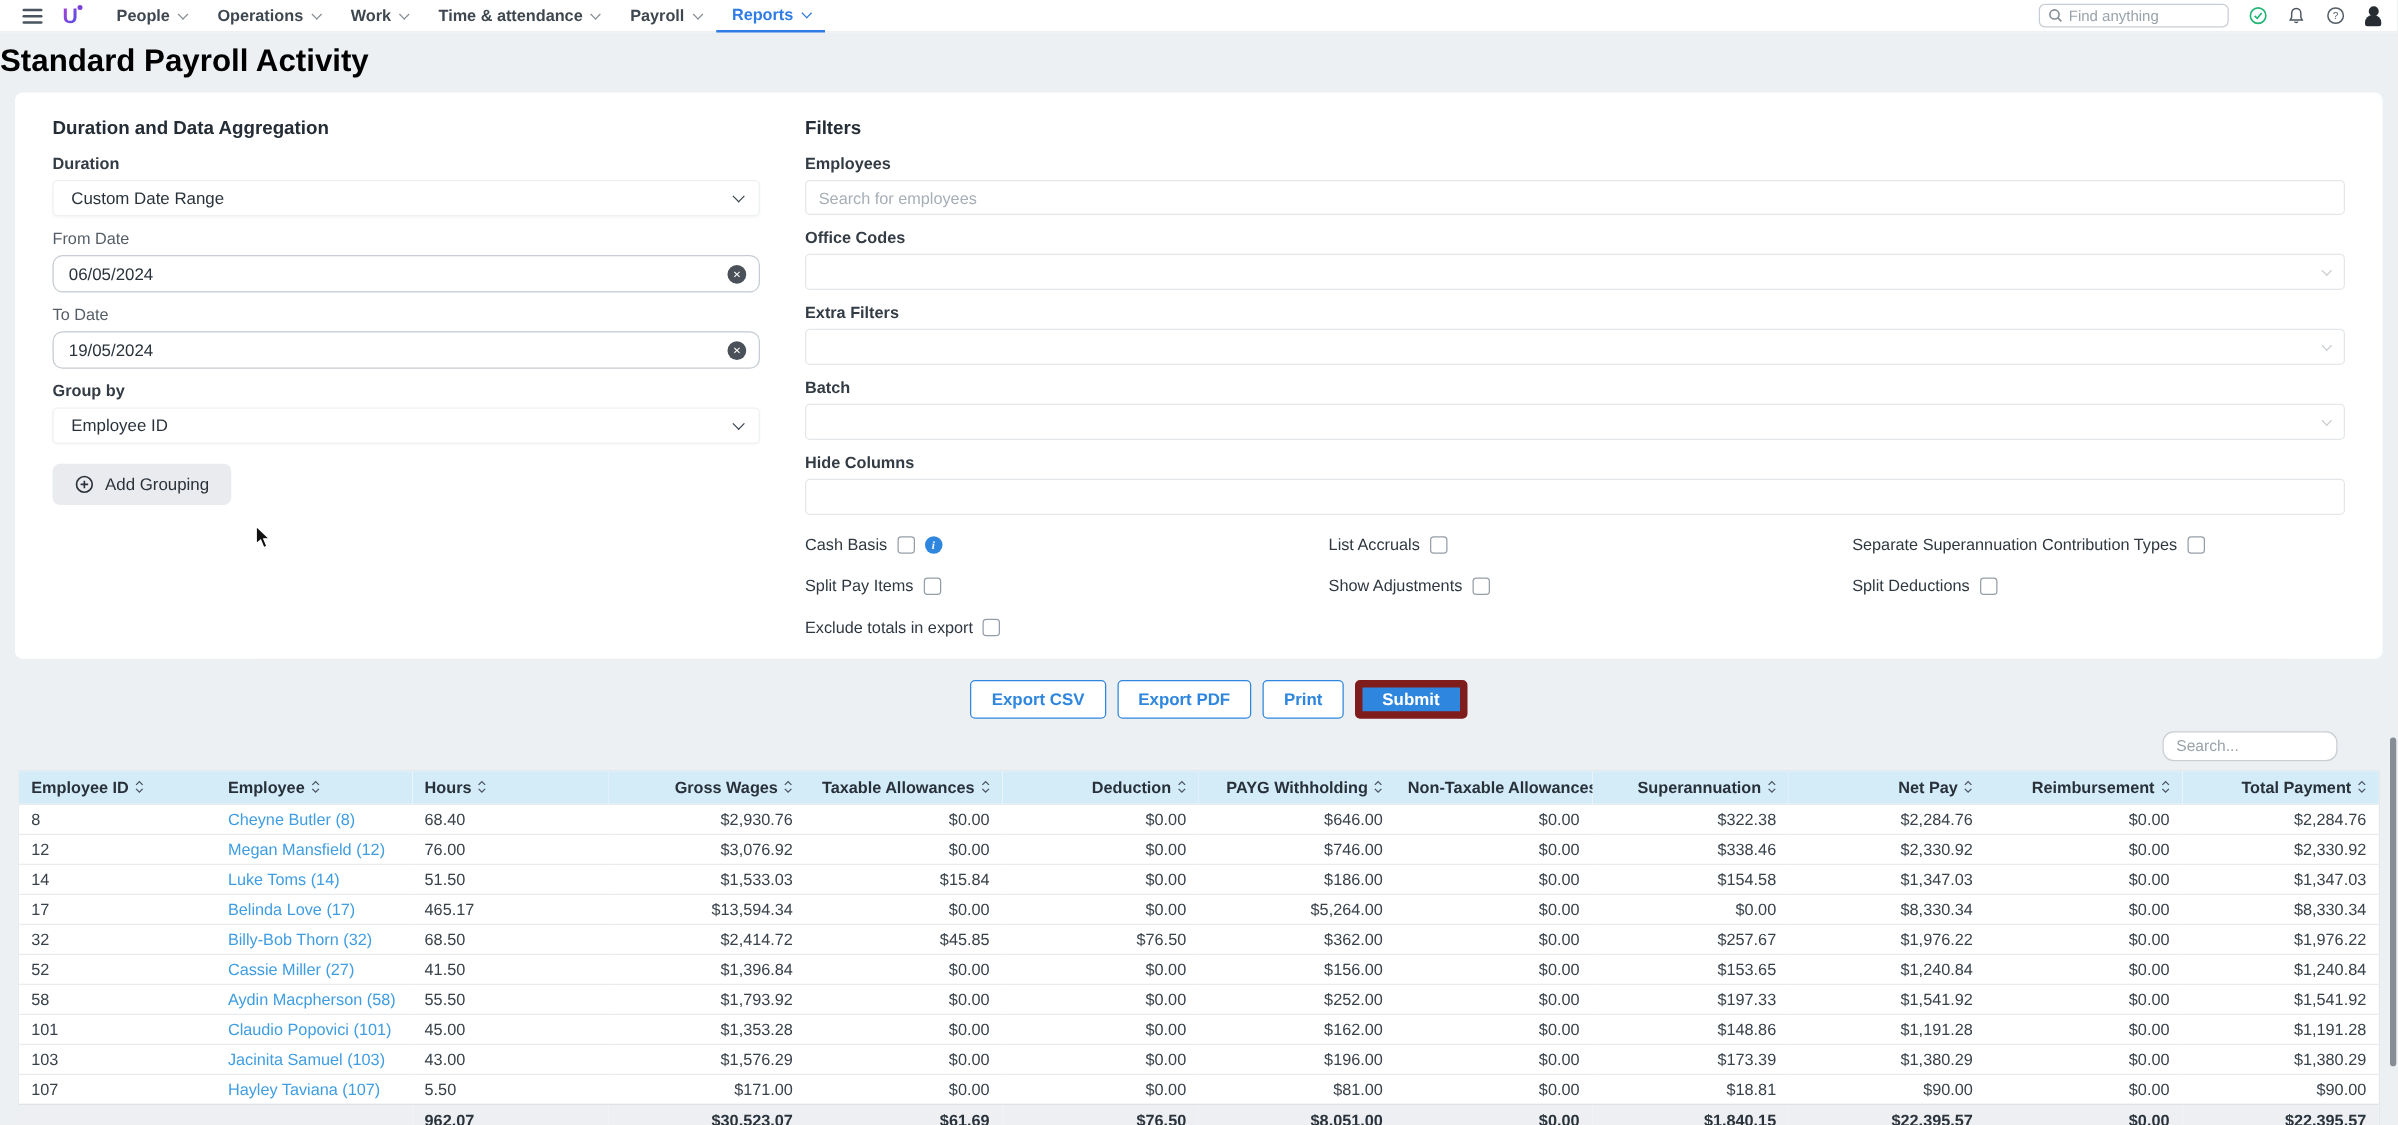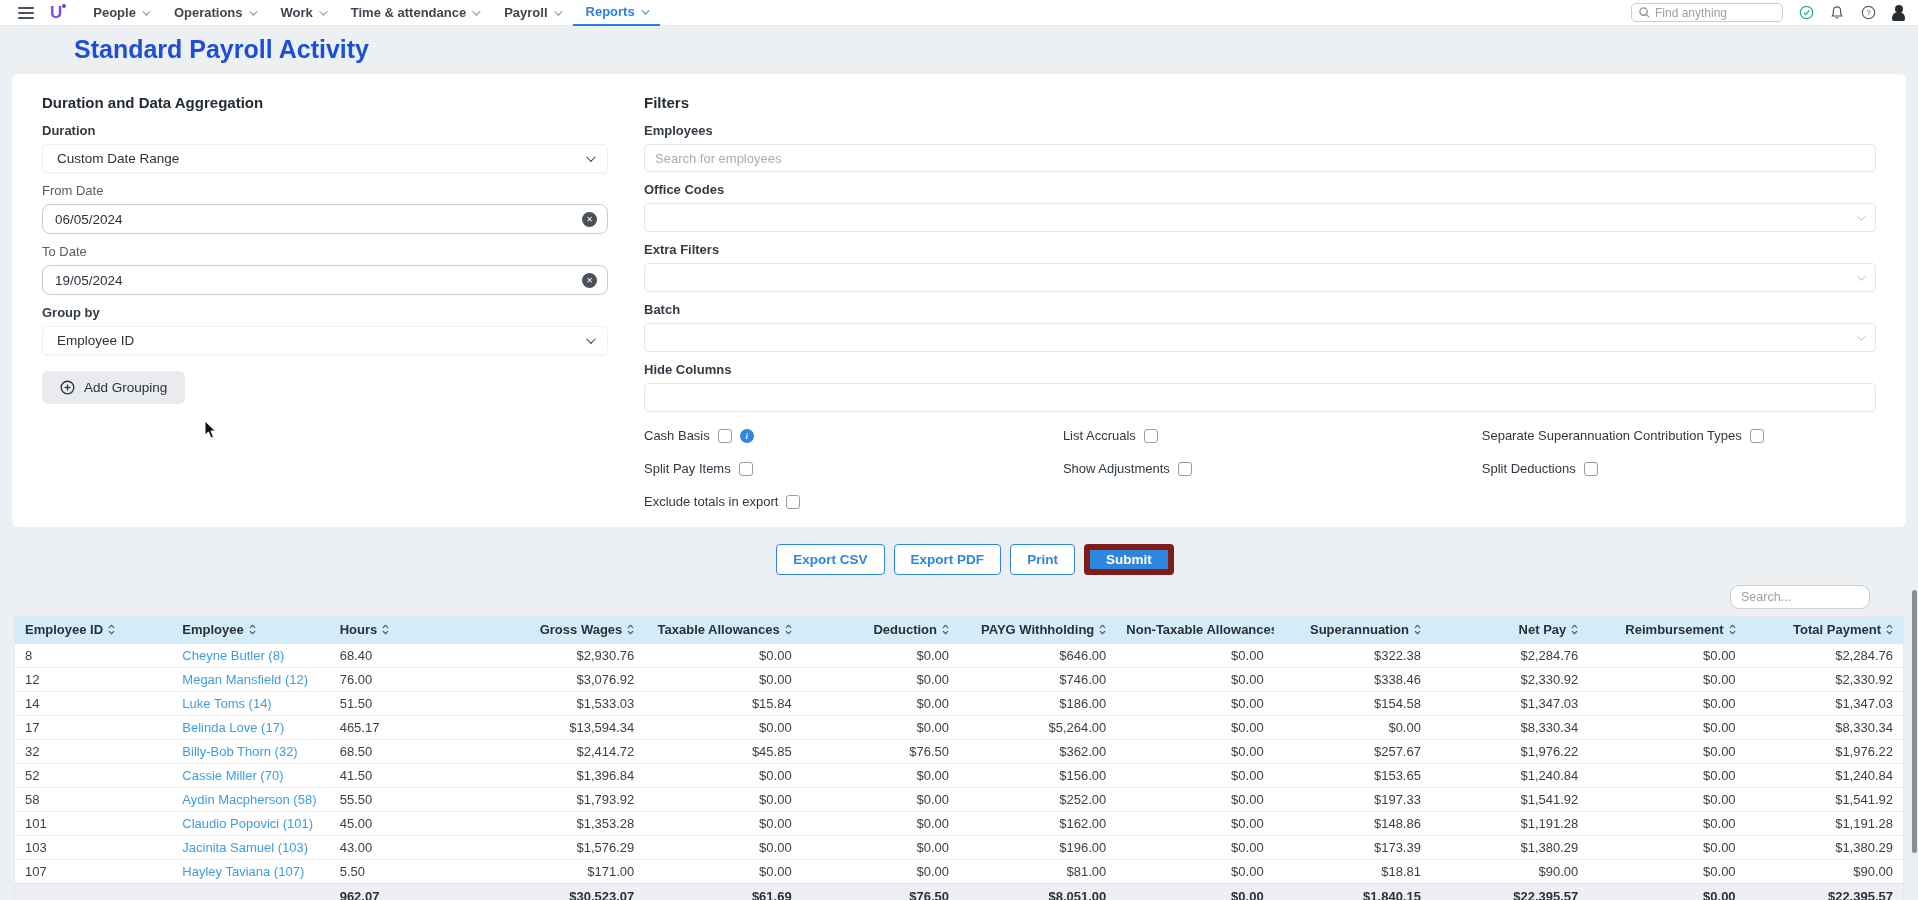--- a/index.html
+++ b/index.html
@@ -19,21 +19,21 @@
   .nav-right { margin-left:auto; display:flex; align-items:center; gap:15px; }
   .find-box { width:152px; height:19px; border:1px solid #c9ced4; border-radius:5px; display:flex; align-items:center; padding:0 7px; gap:5px; background:#fff; }
   .find-box input { border:none; outline:none; width:110px; font-size:12px; color:#3e474f; font-family:inherit; }
   .find-box input::placeholder { color:#9aa3ab; }
   .tn-icon { width:16px; height:16px; display:flex; align-items:center; justify-content:center; cursor:pointer; }
   .avatar { width:15px; height:16px; position:relative; cursor:pointer; }
   .avatar::before { content:""; position:absolute; left:4px; top:0; width:8px; height:8px; border-radius:50%; background:#272c33; }
   .avatar::after { content:""; position:absolute; left:1px; top:7px; width:13px; height:9px; border-radius:6px 6px 2px 2px; background:#272c33; }
 
   
-  .page-title { font-size:25px; font-weight:700; color:#1d4ed8; padding:9px 30px 10px;margin-left:44px; }
+  .page-title { font-size:25px; font-weight:700; color:#000000; padding:9px 0 10px; }
 
   
   .panel { margin:0 12px; background:#fff; border-radius:6px; padding:20px 30px 18px; display:flex; gap:36px; }
   .col-left { width:566px; flex:none; }
   .col-right { flex:1; }
   .sec-head { font-size:15px; font-weight:700; color:#242d35; margin-bottom:12px; }
   .flabel { font-size:13px; font-weight:700; color:#333c44; margin:10px 0 6px; }
   .flabel.light { font-weight:400; color:#555e66; }
   .selectbox { height:29px; border:1px solid #eef1f3; border-radius:4px; background:#fff; display:flex; align-items:center; justify-content:space-between; padding:0 14px; font-size:13.5px; color:#2a333b; cursor:pointer; box-shadow:0 1px 2px rgba(40,50,60,.04); }
   .selectbox .chev { width:7px; height:7px; border-right:1.8px solid #39424b; border-bottom:1.8px solid #39424b; transform:rotate(45deg) translateY(-2px); }
@@ -382,21 +382,21 @@
           <td class="num">$76.50</td>
           <td class="num">$362.00</td>
           <td class="num">$0.00</td>
           <td class="num">$257.67</td>
           <td class="num">$1,976.22</td>
           <td class="num">$0.00</td>
           <td class="num">$1,976.22</td>
         </tr>
         <tr>
           <td class="txt">52</td>
-          <td class="txt"><a class="emp-link">Cassie Miller (70)</a></td>
+          <td class="txt"><a class="emp-link">Cassie Miller (27)</a></td>
           <td class="txt">41.50</td>
           <td class="num">$1,396.84</td>
           <td class="num">$0.00</td>
           <td class="num">$0.00</td>
           <td class="num">$156.00</td>
           <td class="num">$0.00</td>
           <td class="num">$153.65</td>
           <td class="num">$1,240.84</td>
           <td class="num">$0.00</td>
           <td class="num">$1,240.84</td>

